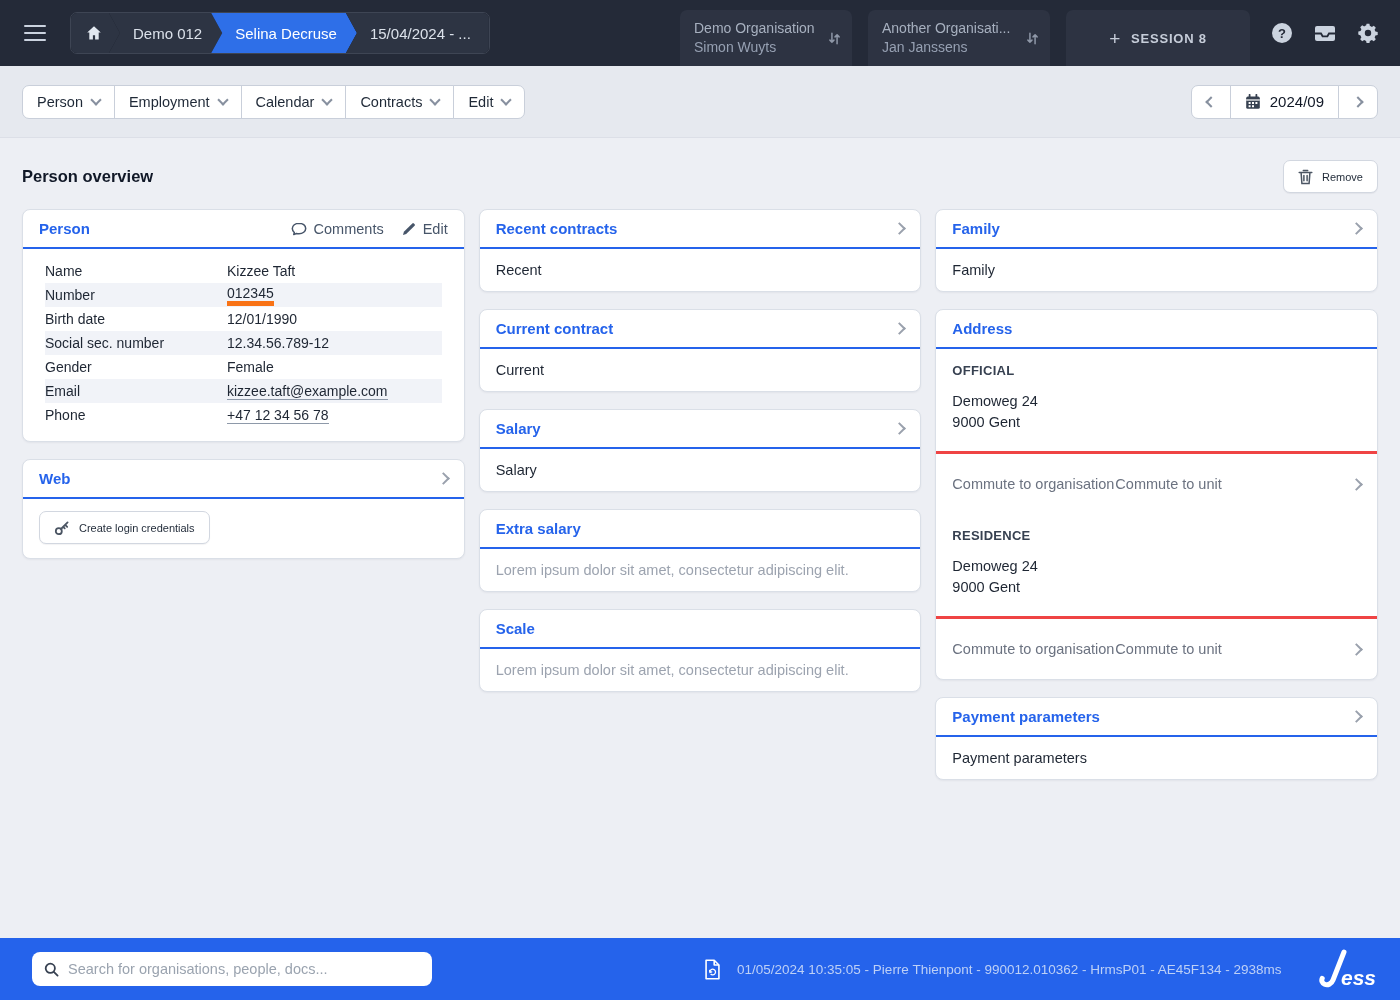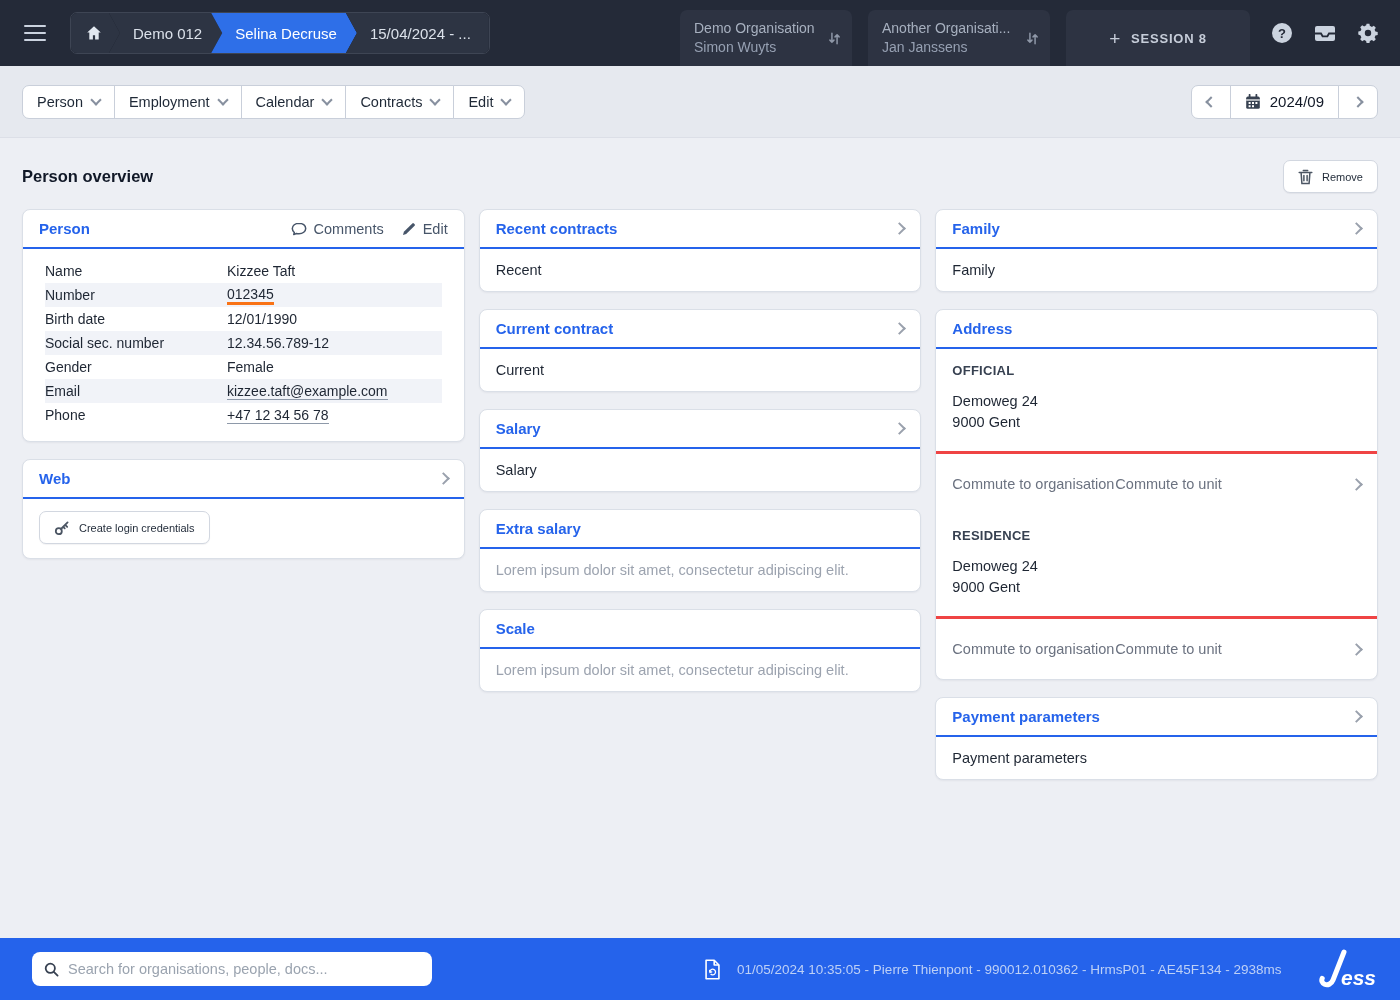--- a/index.html
+++ b/index.html
@@ -61,21 +61,21 @@
   .header-action { display:inline-flex; align-items:center; gap:7px; color:#475569; font-size:14.5px; cursor:pointer; }
   .card-body { padding:13px 16px; font-size:14.5px; color:#1e2633; }
   .card-body.muted { color:#9ca3af; }
 
   
   .ptable { padding:10px 22px 14px; }
   .prow { display:flex; align-items:center; height:24px; font-size:14px; }
   .prow:nth-child(even) { background:#f1f3f8; }
   .prow .plabel { width:182px; flex:0 0 182px; color:#1e2633; }
   .prow .pvalue { color:#1e2633; }
-  .u-light { border-bottom:3px solid #f97316; }
+  .u-light { border-bottom:5px solid #f97316; }
   .u-dark { border-bottom:1px solid #8e99a9; }
 
   .web-body { padding:12px 16px 14px; }
 
   
   .addr-block { padding:14px 16px 18px; }
   .addr-heading { font-size:13px; font-weight:bold; color:#374151; letter-spacing:.02em; margin-bottom:13px; }
   .addr-line { font-size:14.5px; line-height:21px; color:#1e2633; }
   .commute-row { display:flex; align-items:center; border-top:3px solid #ef4444; padding:22px 16px; color:#6b7280; font-size:14.5px; gap:1px; }
   .commute-row .spacer { flex:1; }

